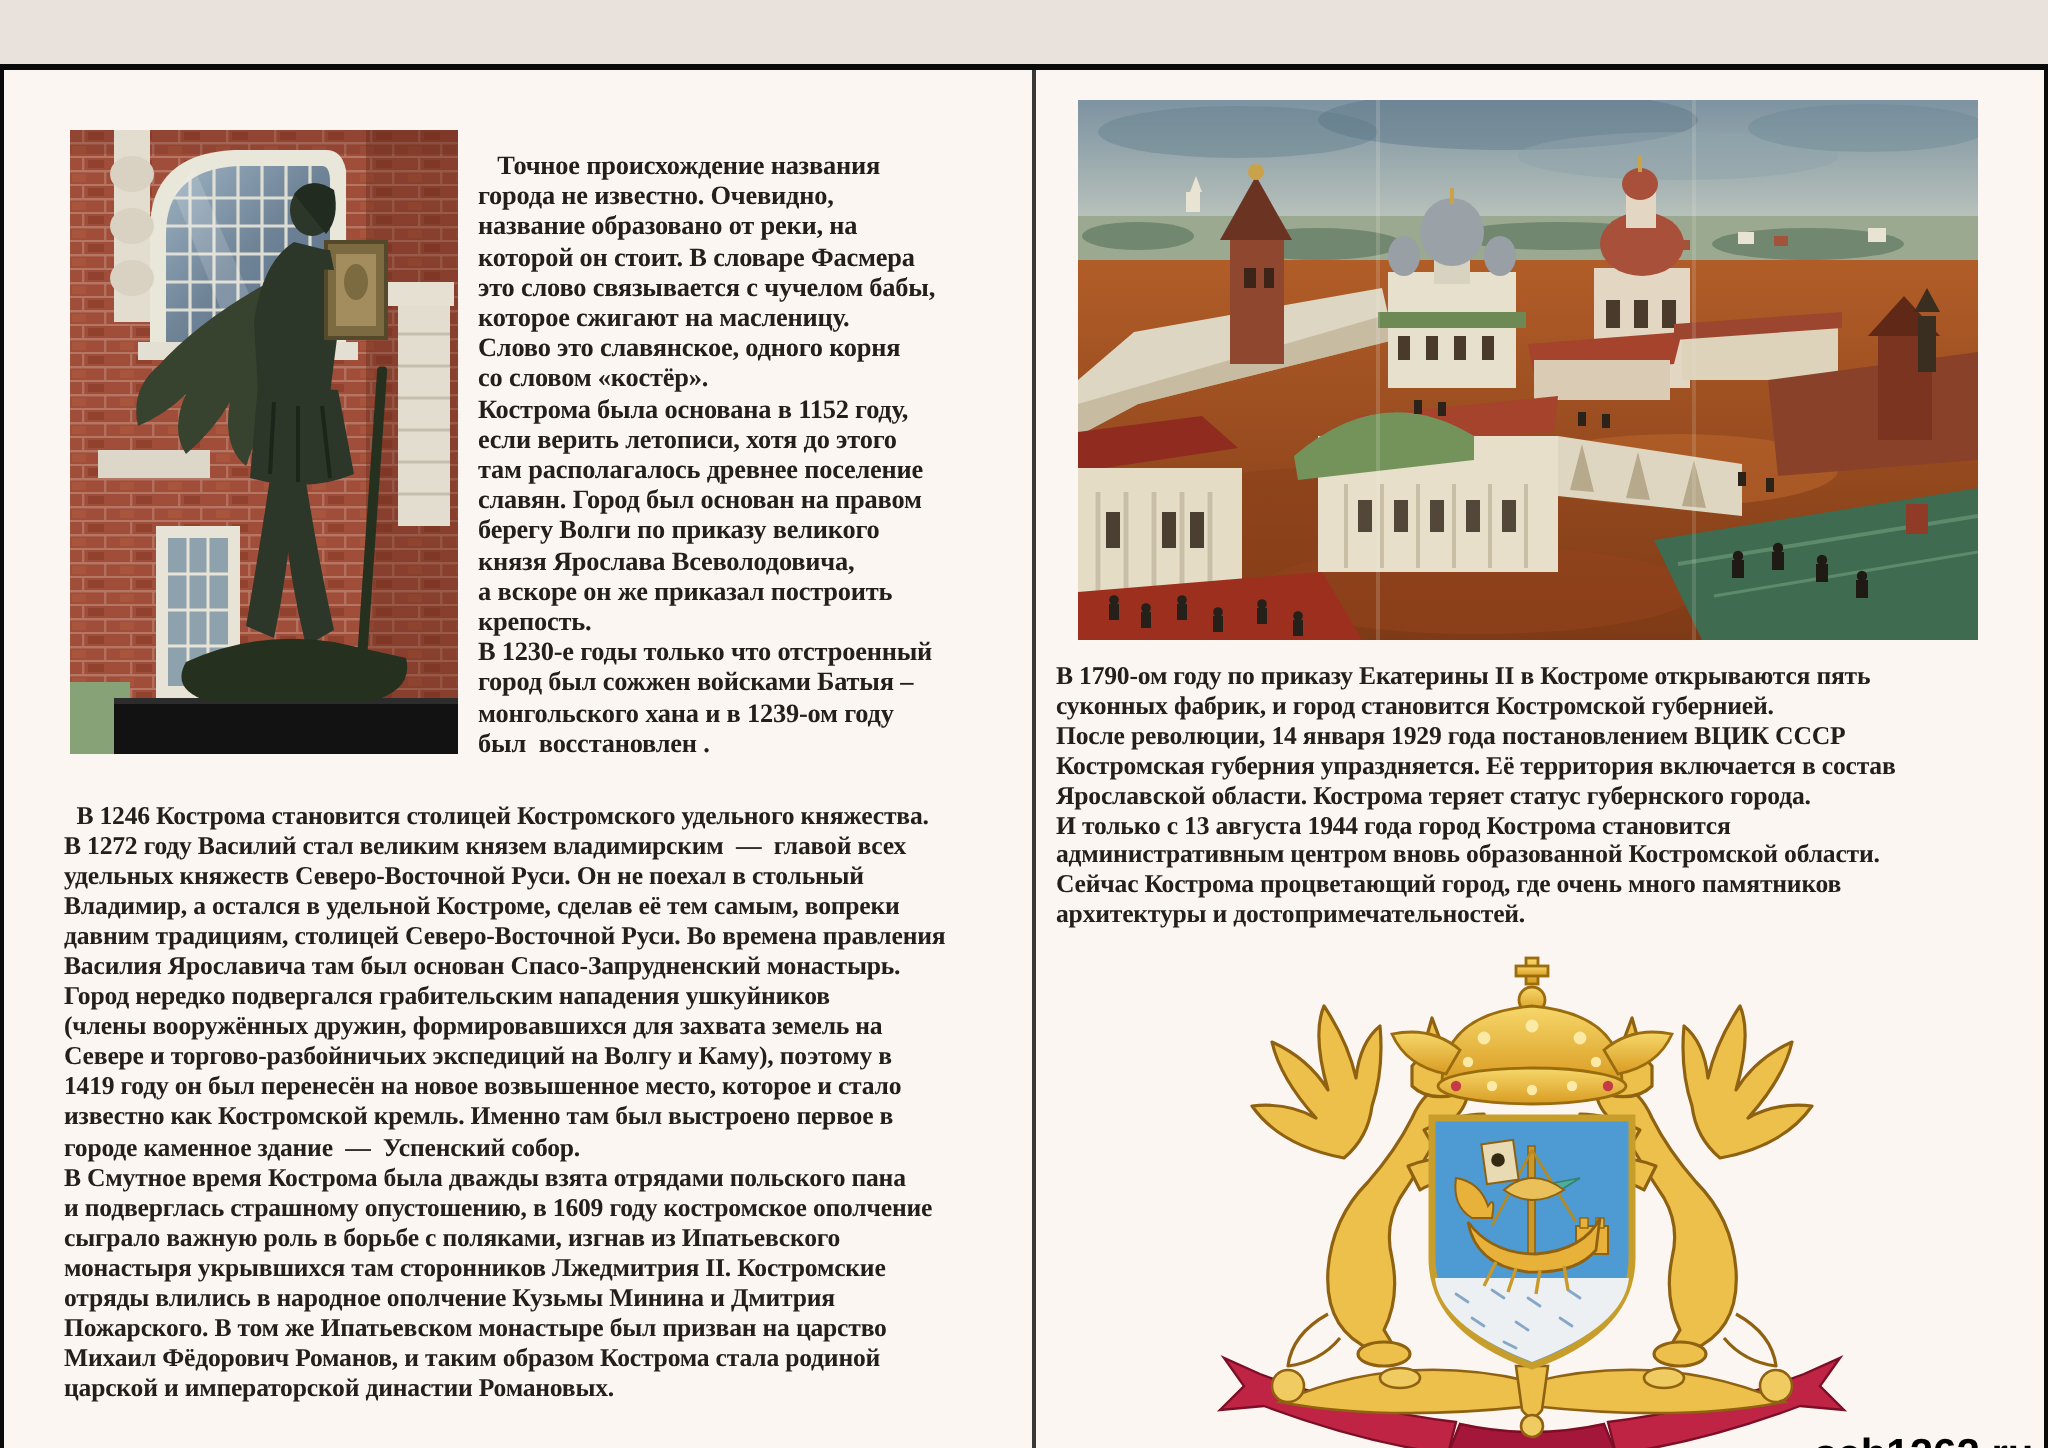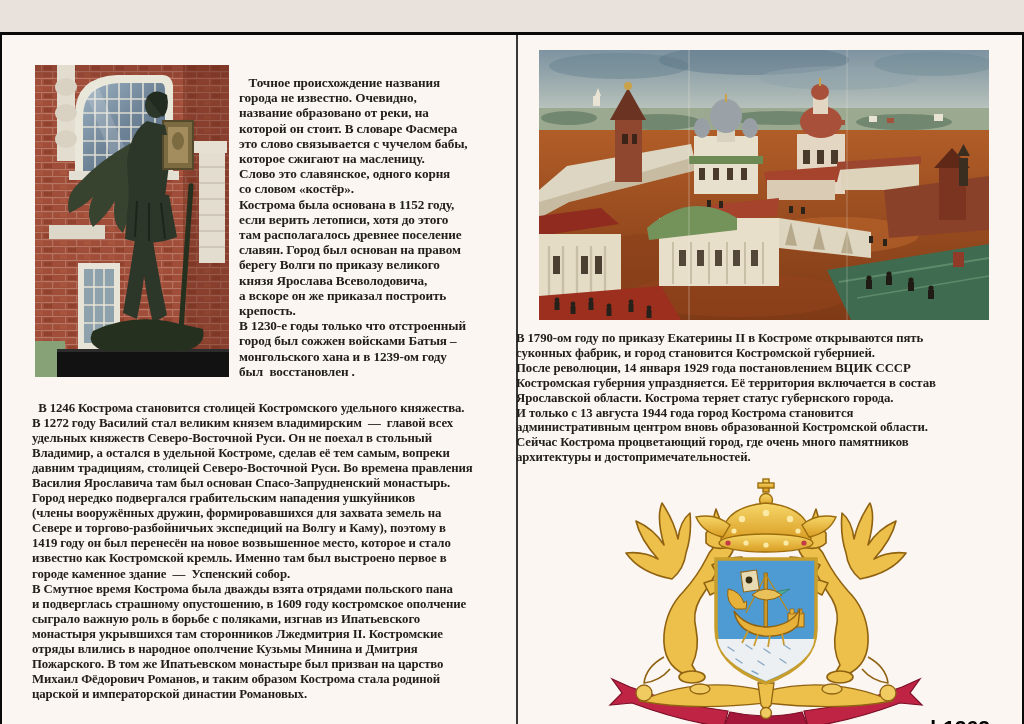--- a/index.html
+++ b/index.html
@@ -8,21 +8,21 @@
   .page{position:absolute;left:0;top:0;width:1024px;height:724px;box-sizing:border-box;
         background:#fcf6f2;border-style:solid;border-color:#0a0a0a;border-width:3px 2px 5px 2px;margin-top:32px;}
   .divider{position:absolute;left:514px;top:0;width:2px;height:714px;background:#383838;}
   figure{margin:0;padding:0;position:absolute;}
   .statue{left:33px;top:30px;width:194px;height:312px;}
   .painting{left:537px;top:15px;width:450px;height:270px;}
   .arms{left:598px;top:442px;width:332px;height:266px;}
   .textblock{position:absolute;white-space:pre;color:#23201c;font-weight:700;letter-spacing:-0.1px;}
   .intro{left:237px;top:40px;width:272px;font-size:13.2px;line-height:15.2px;}
   .history{left:30px;top:366px;width:498px;font-size:12.8px;line-height:15.05px;}
-  .modern{left:514px;top:296px;width:474px;font-size:12.8px;line-height:14.9px;}
+  .modern{left:526px;top:296px;width:474px;font-size:12.8px;line-height:14.9px;}
   .watermark{position:absolute;left:905px;top:681px;font-family:"Liberation Sans",sans-serif;
              font-weight:700;font-size:21px;color:#000;letter-spacing:0;}
   svg{display:block;width:100%;height:100%;}
 </style>
 </head>
 <body>
 
 <div class="page">
   <div class="divider"></div>
 

